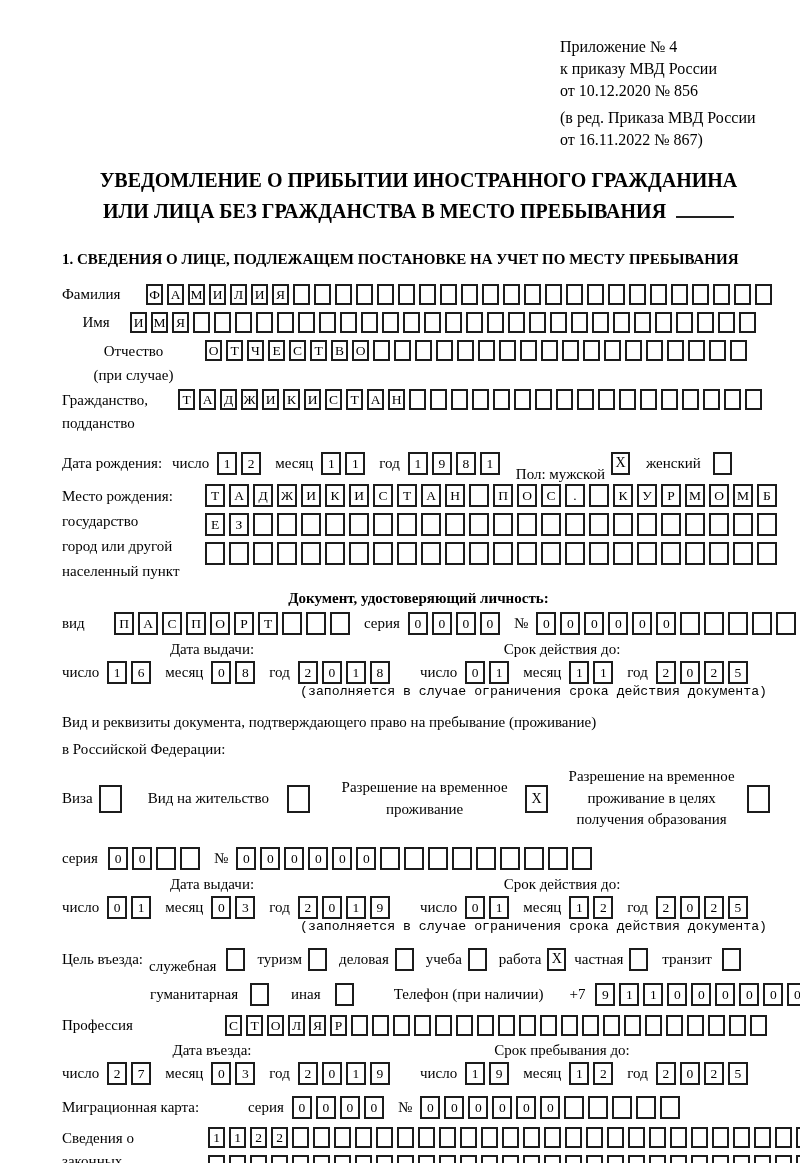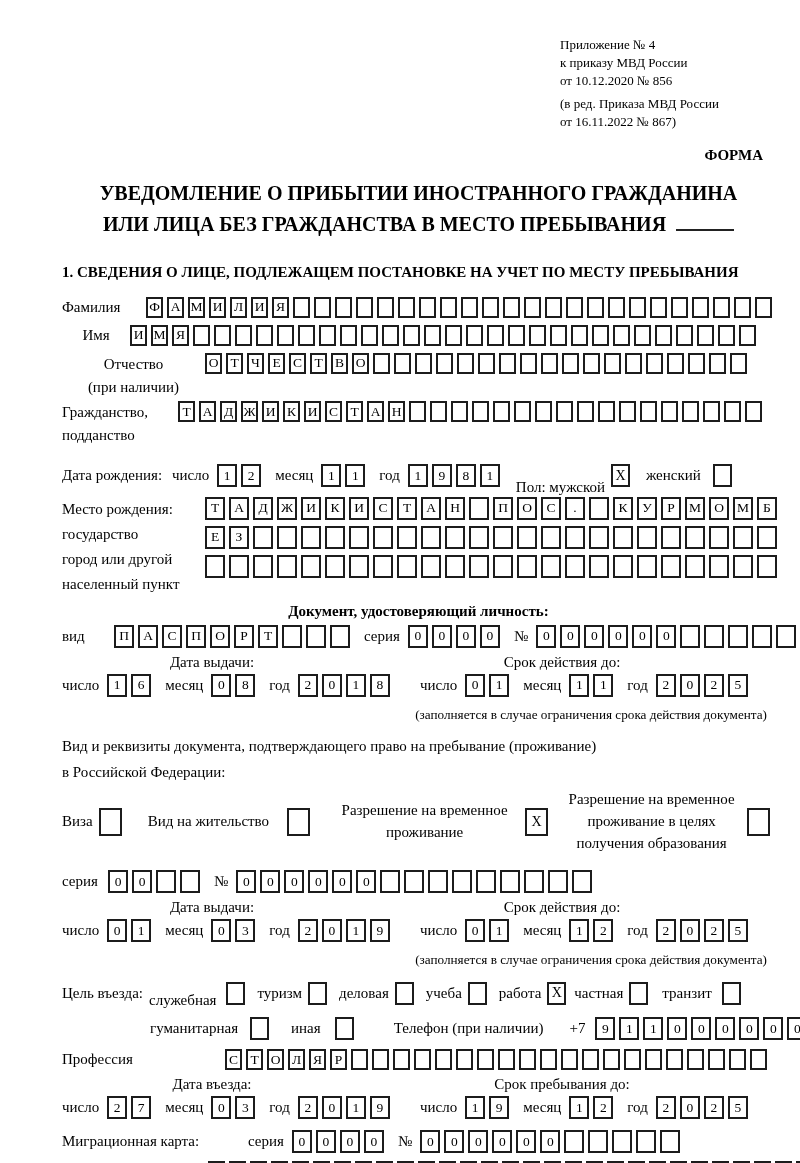--- a/index.html
+++ b/index.html
@@ -3,21 +3,21 @@
 <meta charset="utf-8">
 <style>
   html,body { margin:0; padding:0; background:#ffffff; }
   .page {
     width:800px; height:1163px; background:#fff; color:#000;
     font-family:"Liberation Serif","DejaVu Serif",serif;
     font-size:15px; box-sizing:border-box;
     padding:36px 25px 0 62px; overflow:hidden; position:relative;
   }
   
-  .hdr { width:215px; margin-left:auto; font-size:13px; line-height:1.38; }
+  .hdr { width:215px; margin-left:auto; font-size:16px; line-height:1.38; }
   .hdr .amend { margin-top:5px; }
   .forma { text-align:right; font-weight:bold; margin:16px 12px 0 0; font-size:15px; }
   
   .title { text-align:center; font-weight:bold; font-size:20px; margin-top:14px; line-height:1.55; }
   .blank-line { display:inline-block; width:58px; border-bottom:2px solid #222; margin-left:10px; height:14px; }
   .sec { font-weight:bold; font-size:15px; margin-top:24px; }
   
   .cells { display:flex; flex-wrap:nowrap; }
   .cell {
     width:13px; height:17px; border:2px solid #1c1c1c; margin-right:4px;
@@ -44,21 +44,21 @@
   .dw { margin:0 8px 0 10px; flex:none; }
   .dw.first { margin-left:6px; }
   
   .dates { margin-top:6px; }
   .caps { display:flex; }
   .cap1 { width:300px; text-align:center; flex:none; }
   .cap2 { width:330px; text-align:center; flex:none; margin-left:35px; }
   .dvals { display:flex; align-items:center; margin-top:3px; }
   .dg { display:flex; align-items:center; flex:none; }
   .dg1 { width:358px; }
-  .note { text-align:right; padding-right:8px; font-size:13.2px; margin-top:10px; }
+  .note { text-align:right; padding-right:8px; font-size:13.2px; margin-top:0;font-family:Liberation Mono, monospace; }
   .doc-head { text-align:center; font-weight:bold; margin-top:6px; }
   .intro { margin-top:10px; line-height:1.75; }
   .optrow { display:flex; align-items:center; margin-top:4px; }
   .optmulti { width:185px; text-align:center; line-height:1.45; flex:none; }
   .gapcol { display:flex; flex-direction:column; }
   .gap6 > * + * { margin-top:6px; }
   .gap7 > * + * { margin-top:7px; }
   .replbl { line-height:23px; width:84px; flex:none; white-space:nowrap; }
 </style>
 </head>
@@ -66,21 +66,20 @@
 
 <div class="page">
 
   <div class="hdr">
     <div>Приложение № 4</div>
     <div>к приказу МВД России</div>
     <div>от 10.12.2020 № 856</div>
     <div class="amend">(в ред. Приказа МВД России</div>
     <div>от 16.11.2022 № 867)</div>
   </div>
-  <div class="forma">ФОРМА</div>
 
   <div class="title">
     <div>УВЕДОМЛЕНИЕ О ПРИБЫТИИ ИНОСТРАННОГО ГРАЖДАНИНА</div>
     <div>
       <span>ИЛИ ЛИЦА БЕЗ ГРАЖДАНСТВА В МЕСТО ПРЕБЫВАНИЯ</span><span class="blank-line"></span>
     </div>
   </div>
 
   <div class="sec">1. СВЕДЕНИЯ О ЛИЦЕ, ПОДЛЕЖАЩЕМ ПОСТАНОВКЕ НА УЧЕТ ПО МЕСТУ ПРЕБЫВАНИЯ</div>
 
@@ -152,21 +151,21 @@
         <span class="cell"></span>
         <span class="cell"></span>
         <span class="cell"></span>
         <span class="cell"></span>
       </div>
   </div>
 
   <div class="frow top rowgap">
     <span class="lbl lw143 mlbl">
       <span>Отчество</span><br>
-      <span>(при наличии)</span>
+      <span>(при случае)</span>
     </span>
     <div class="cells">
         <span class="cell">О</span>
         <span class="cell">Т</span>
         <span class="cell">Ч</span>
         <span class="cell">Е</span>
         <span class="cell">С</span>
         <span class="cell">Т</span>
         <span class="cell">В</span>
         <span class="cell">О</span>

